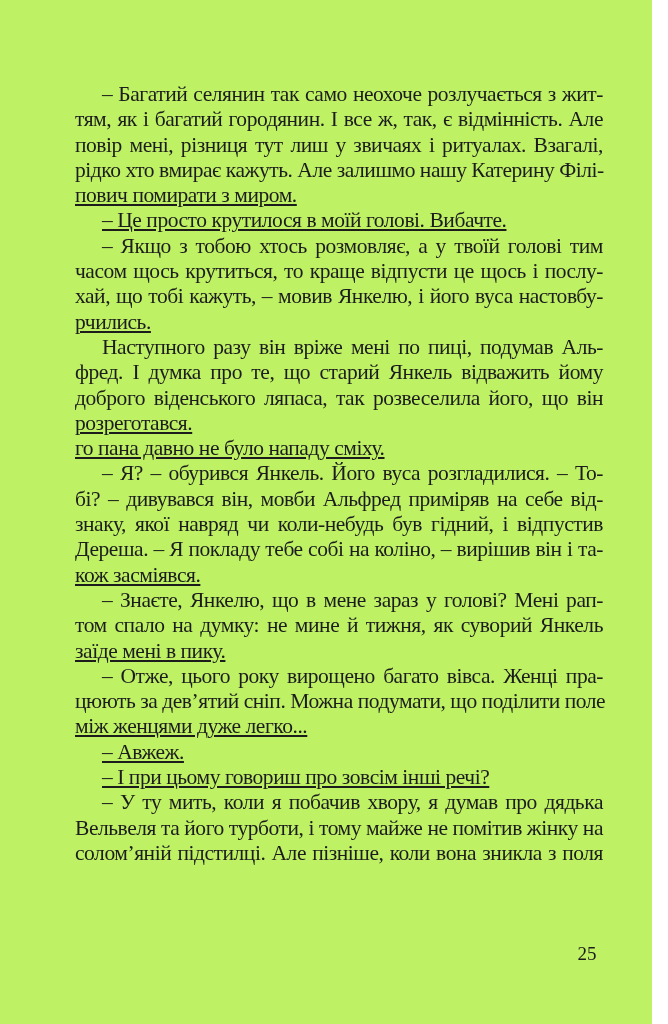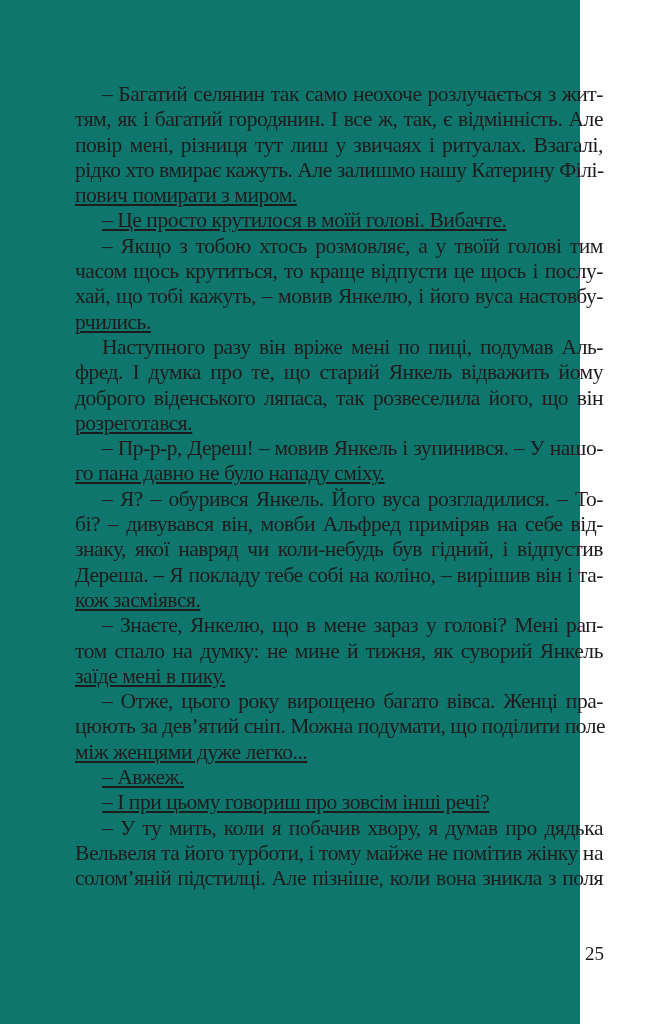--- a/index.html
+++ b/index.html
@@ -11,23 +11,23 @@
       width: 668px;
       height: 1024px;
       position: relative;
       overflow: hidden;
       font-family: "DejaVu Serif", "Liberation Serif", serif;
       color: #1c1c1c;
     }
     .page {
       position: absolute;
       left: 0; top: 0;
-      width: 580px;
+      width: 652px;
       height: 1024px;
-      background: #0f766e;
+      background: #bef264;
     }
     .text-block {
       position: absolute;
       left: 75px;
       top: 82px;
       width: 528px;
     }
     .line {
       display: block;
       height: 25.3px;
@@ -45,21 +45,21 @@
     }
     .line.last {
       text-align-last: left;
       text-decoration: underline;
     }
     .page-number {
       position: absolute;
       left: 570px;
       top: 943px;
       width: 34px;
-      text-align: right;
+      text-align: center;
       font-family: "Liberation Serif", "DejaVu Serif", serif;
       font-size: 19px;
       color: #1c1c1c;
     }
   </style>
 </head>
 <body>
 
 <div class="page">
   <div class="text-block">
@@ -84,21 +84,20 @@
     </div>
 
     <div>
       <span class="line indent">Наступного разу він вріже мені по пиці, подумав Аль-</span>
       <span class="line">фред. І думка про те, що старий Янкель відважить йому</span>
       <span class="line">доброго віденського ляпаса, так розвеселила його, що він</span>
       <span class="line last">розреготався.</span>
     </div>
 
     <div>
-      <span class="line indent">– Пр-р-р, Дереш! – мовив Янкель і зупинився. – У нашо-</span>
       <span class="line last">го пана давно не було нападу сміху.</span>
     </div>
 
     <div>
       <span class="line indent">– Я? – обурився Янкель. Його вуса розгладилися. – То-</span>
       <span class="line">бі? – дивувався він, мовби Альфред приміряв на себе від-</span>
       <span class="line">знаку, якої навряд чи коли-небудь був гідний, і відпустив</span>
       <span class="line">Дереша. – Я покладу тебе собі на коліно, – вирішив він і та-</span>
       <span class="line last">кож засміявся.</span>
     </div>

